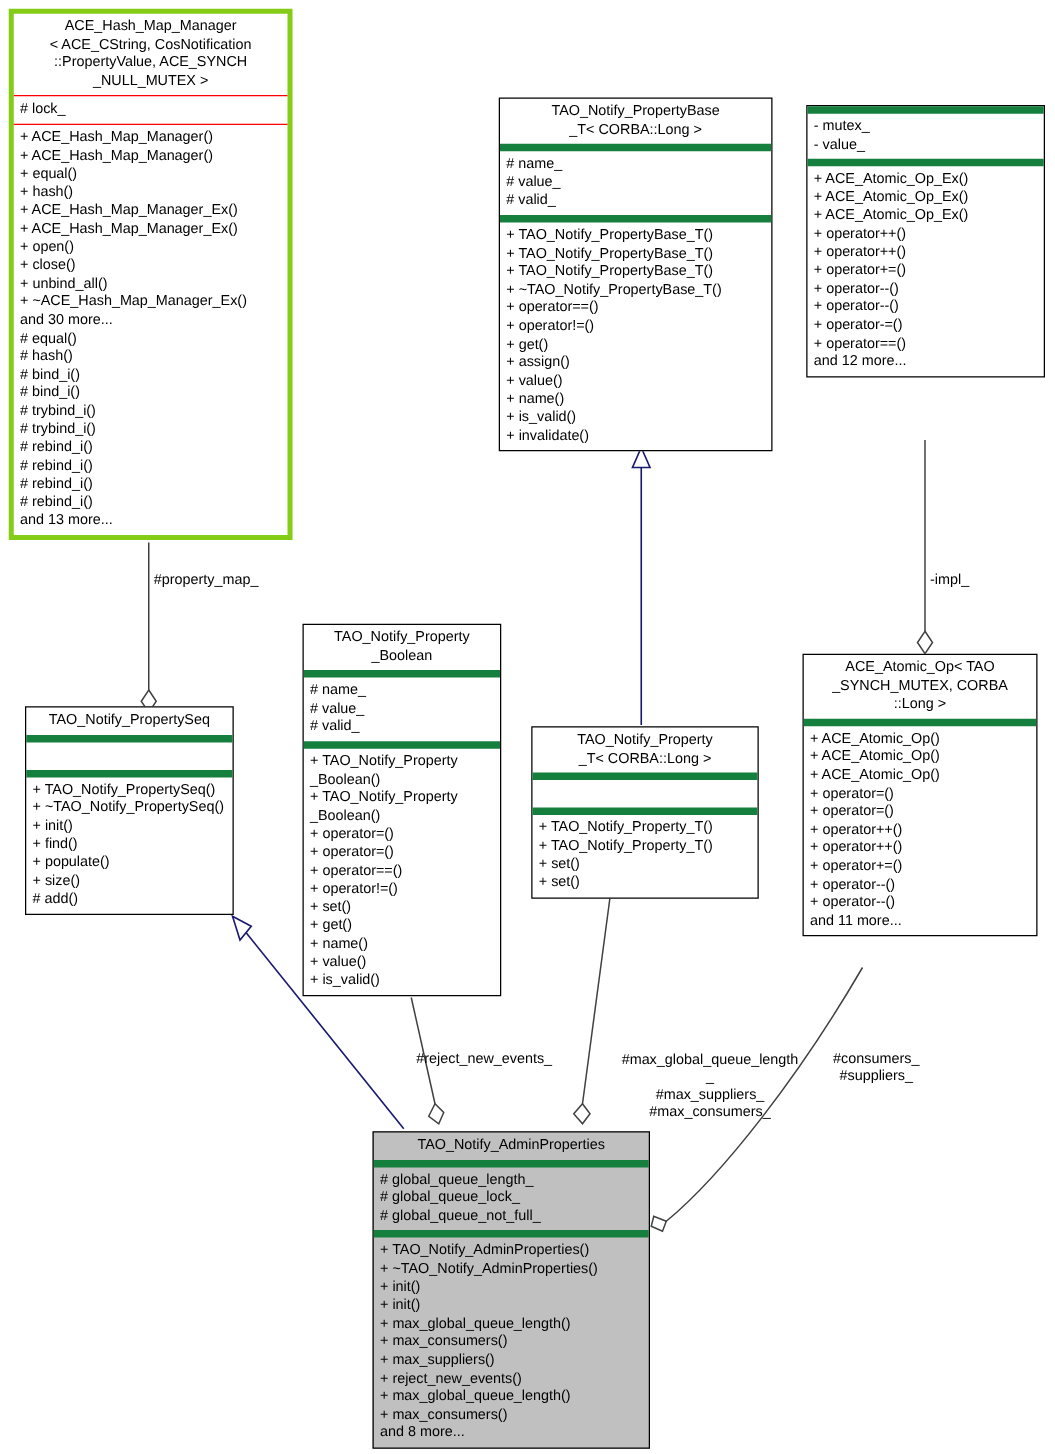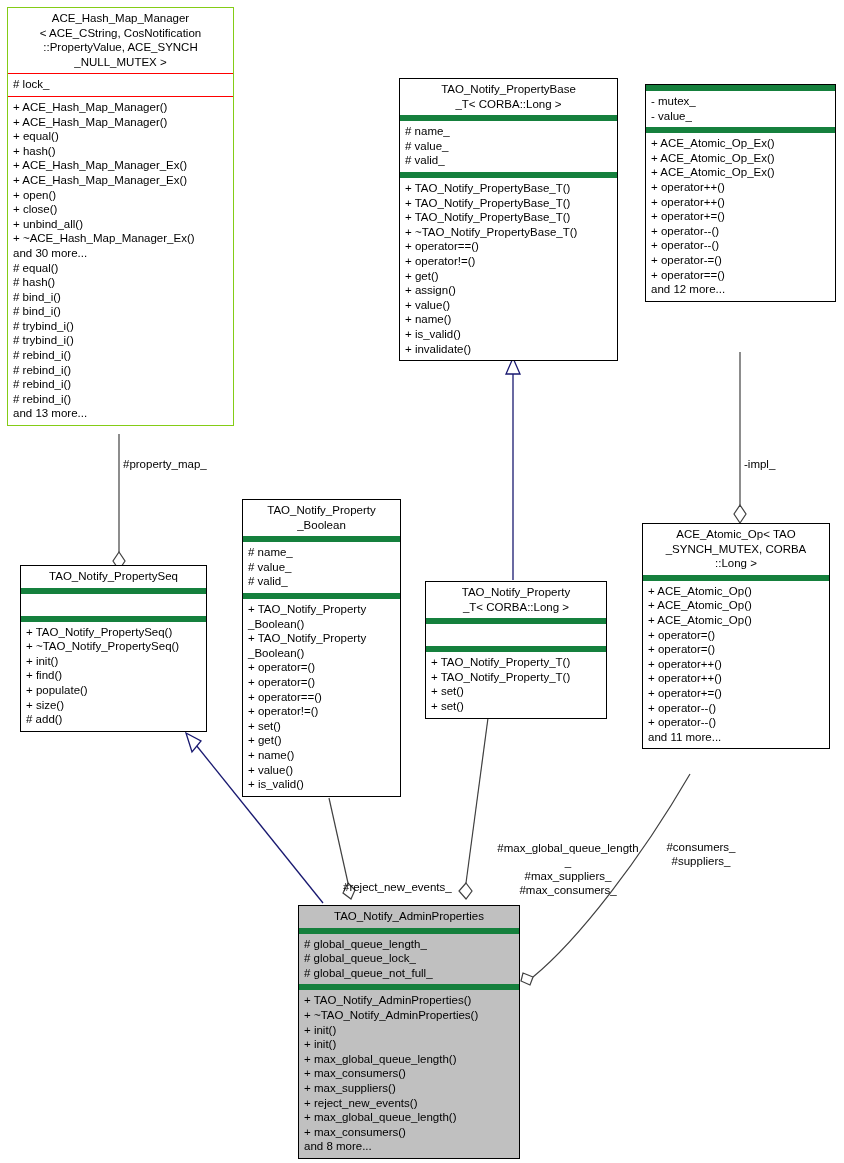--- a/index.html
+++ b/index.html
@@ -21,21 +21,21 @@
     position: absolute;
     box-sizing: border-box;
     border: 1px solid #000000;
     background: #ffffff;
     font-size: 11.5px;
     line-height: 14.6px;
     color: #000000;
     z-index: 5;
   }
   .umlbox.redbox {
-    border: 1px solid #84cc16;
+    border: 4px solid #84cc16;
   }
   .umlbox.greybox {
     background: #c0c0c0;
   }
   .umlbox .title {
     text-align: center;
     padding: 3px 4px 4px 4px;
     white-space: pre-line;
   }
   .umlbox .sect {
@@ -170,21 +170,21 @@
 + operator++()
 + operator++()
 + operator+=()
 + operator--()
 + operator--()
 + operator-=()
 + operator==()
 and 12 more...</div>
   </div>
 
-  <div class="umlbox" style="left:20px; top:565px; width:187px;">
+  <div class="umlbox" style="left:20px; top:565px; width:167px;">
     <div class="title">TAO_Notify_PropertySeq</div>
     <div class="sect empty"></div>
     <div class="sect">+ TAO_Notify_PropertySeq()
 + ~TAO_Notify_PropertySeq()
 + init()
 + find()
 + populate()
 + size()
 # add()</div>
   </div>
@@ -252,21 +252,21 @@
 + reject_new_events()
 + max_global_queue_length()
 + max_consumers()
 and 8 more...</div>
   </div>
 
   <div class="edgelabel" style="left:123px; top:457px;">#property_map_</div>
 
   <div class="edgelabel" style="left:744px; top:457px;">-impl_</div>
 
-  <div class="edgelabel" style="left:343px; top:840px;margin-top:40px;">#reject_new_events_</div>
+  <div class="edgelabel" style="left:333px; top:840px;">#reject_new_events_</div>
 
   <div class="edgelabel" style="left:488px; top:818px; text-align:center; width:160px;margin-top:23px;">#max_global_queue_length
 _
 #max_suppliers_
 #max_consumers_</div>
 
   <div class="edgelabel" style="left:649px; top:840px; text-align:center; width:104px;">#consumers_
 #suppliers_</div>
 
 </div>

